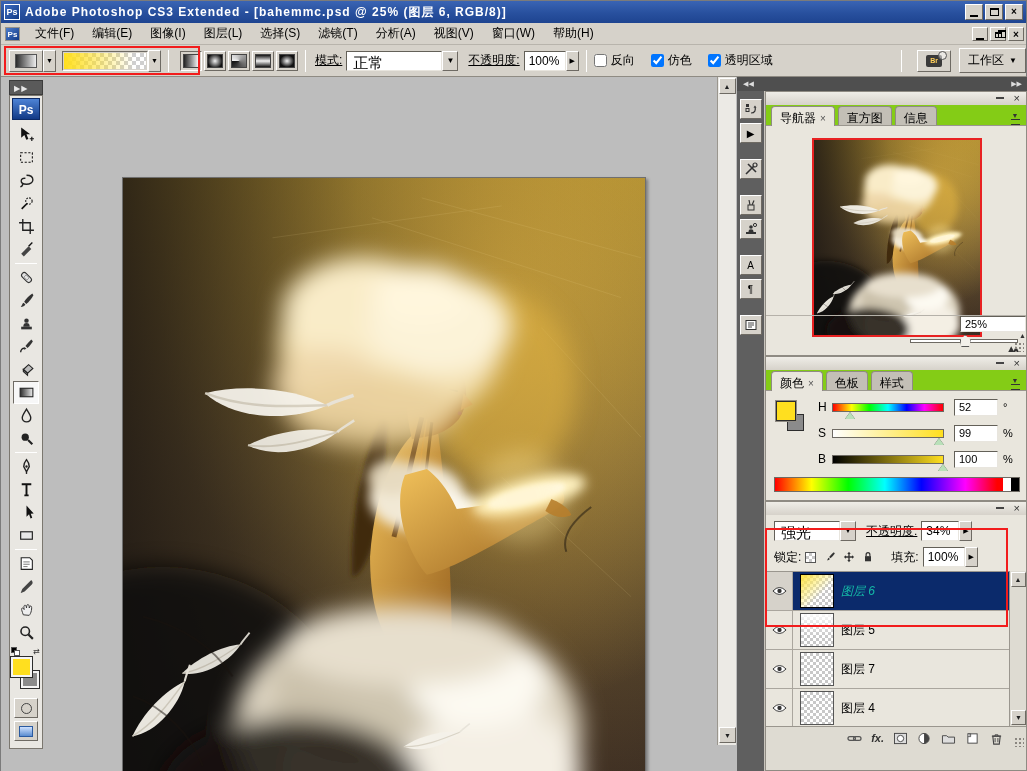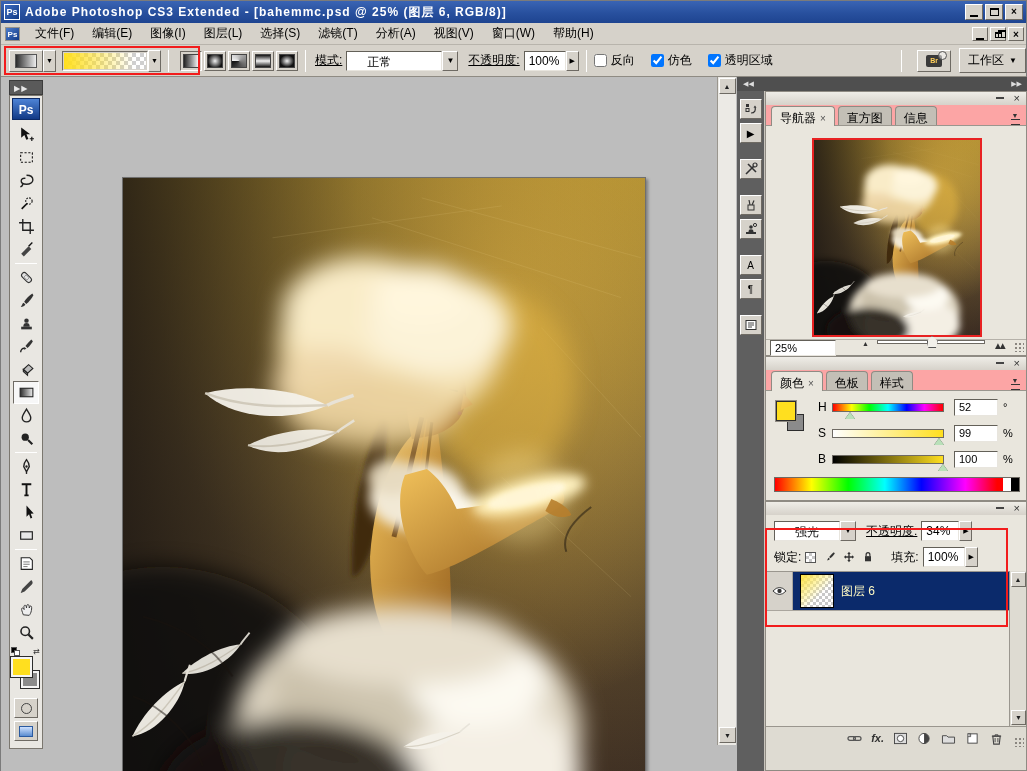--- a/index.html
+++ b/index.html
@@ -49,21 +49,21 @@
   .grad-types { display:flex; gap:2px; margin-left:4px; }
   .gt-btn { width:22px; height:20px; padding:2px; }
   .gt-btn > span { display:block; width:100%; height:100%; border:1px solid #444; }
   .gt-linear { background:linear-gradient(90deg,#222,#f2f2f2); }
   .gt-radial { background:radial-gradient(circle,#f2f2f2 0%,#111 80%); }
   .gt-angle  { background:conic-gradient(from 270deg,#f2f2f2,#111); }
   .gt-reflect{ background:linear-gradient(180deg,#111,#f2f2f2 50%,#111); }
   .gt-diamond{ background:radial-gradient(closest-side,#f2f2f2 0%,#111 100%); }
   .opt-label { margin:0 4px 0 2px; white-space:nowrap;text-decoration:underline; }
   .combo { display:flex; height:20px; }
-  .combo .combo-text { padding:2px 20px; min-width:96px; font-size:12px; }
+  .combo .combo-text { padding:2px 6px; min-width:96px; font-size:15px; }
   .combo .combo-arrow { width:16px; height:20px; font-size:8px; line-height:18px; text-align:center; }
   .valbox { display:flex; height:20px; }
   .valbox .val { width:42px; padding:2px 4px; text-align:left; }
   .valbox .spin { width:13px; height:20px; font-size:7px; line-height:18px; text-align:center; }
   .chk { display:flex; align-items:center; gap:4px; margin-right:16px; white-space:nowrap; }
   .chk input { width:13px; height:13px; }
   .bridge-btn { width:34px; height:22px; display:flex; align-items:center; justify-content:center; margin:0 8px; position:relative; }
   .bridge-ic { width:16px; height:12px; background:#3a3a3a; color:#ffcf5a; font-size:7px; font-weight:bold; text-align:center; line-height:12px; border-radius:2px; position:relative; }
   .bridge-ic:after { content:""; position:absolute; right:-5px; top:-4px; width:7px; height:7px; border:1.5px solid #555; border-radius:50%; background:rgba(255,255,255,.5); }
   .workspace { display:flex; align-items:center; gap:5px; padding:3px 8px; white-space:nowrap; }
@@ -107,34 +107,34 @@
   .dock-strip { position:absolute; left:0; top:14px; width:27px; height:681px; background:#5f5f5f; padding-top:8px; display:flex; flex-direction:column; align-items:center; gap:4px; }
   .strip-btn { width:22px; height:20px; display:flex; align-items:center; justify-content:center; font-size:10px; }
   .strip-btn svg { width:14px; height:14px; }
   .strip-gap { height:8px; }
 
   .panelcol { position:absolute; left:27px; top:14px; width:264px; height:681px; }
   .pgroup { position:absolute; left:1px; width:262px; background:#dedbd2; border:1px solid #8f8b83; }
   .pg-head { height:13px; position:relative; background:linear-gradient(180deg,#efede7,#d6d2ca); }
   .pg-min { position:absolute; right:22px; top:5px; width:8px; height:2px; background:#444; }
   .pg-close { position:absolute; right:6px; top:0px; font-size:11px; color:#333; line-height:13px; }
-  .tabsrow { height:21px; display:flex; align-items:flex-end; padding-left:5px; position:relative; border-bottom:1px solid #9a968e; background:#fca5a5; }
+  .tabsrow { height:21px; display:flex; align-items:flex-end; padding-left:5px; position:relative; border-bottom:1px solid #9a968e; background:#84cc16; }
   .ptab { height:19px; padding:3px 8px 2px; border:1px solid #8f8b83; border-bottom:none; border-radius:4px 4px 0 0; background:#c3bfb6; margin-right:3px; font-size:12px; white-space:nowrap; }
   .ptab.active { background:#e9e6dd; position:relative; top:1px; height:20px; }
   .ptab .x { margin-left:4px; font-size:10px; color:#555; }
   .pmenu { position:absolute; right:3px; bottom:2px; width:16px; height:14px; font-size:7px; color:#333; text-align:center; line-height:13px; }
   .pmenu:after { content:""; display:block; width:9px; height:4px; margin:-3px auto 0; border-top:1px solid #333; border-bottom:1px solid #333; }
   .pg-body { background:#e9e6dd; position:relative; }
   .grip { position:absolute; right:2px; bottom:2px; width:10px; height:10px;
     background-image:radial-gradient(circle,#8a8680 1px,transparent 1.2px); background-size:4px 4px; }
 
   
   .nav-thumbwrap { position:absolute; left:46px; top:12px; width:170px; height:199px; border:2px solid #e82222; background:#000; }
   .nav-thumbwrap svg { display:block; width:100%; height:100%; }
-  .nav-bottom { position:absolute; left:0; bottom:0; width:100%; height:16px; border-top:1px solid #b5b1a9; display:flex; align-items:flex-start; }
+  .nav-bottom { position:absolute; left:0; bottom:0; width:100%; height:40px; border-top:1px solid #b5b1a9; display:flex; align-items:flex-end;flex-direction:column; }
   .nav-zoom { width:66px; height:16px; margin-left:4px; padding:1px 4px; font-size:11px; }
   .tri-sm { font-size:7px; color:#333; margin-left:26px; }
   .nav-slider { width:108px; height:4px; background:#fff; border:1px solid #6e6a63; margin:0 8px; position:relative; }
   .nav-thumb { position:absolute; left:46%; top:-5px; width:11px; height:12px; background:#f2f0ea; border:1px solid #555; clip-path:polygon(50% 0,100% 42%,84% 100%,16% 100%,0 42%); }
   .tri-lg { font-size:10px; color:#333; letter-spacing:-5px; margin-right:10px; }
 
   
   .cp-swatches { position:absolute; left:10px; top:10px; width:36px; height:40px; }
   .cp-fg { position:absolute; left:0; top:0; width:20px; height:20px; border:1px solid #2c2c2c; outline:1px solid #8f8b83; z-index:2; }
   .cp-bg { position:absolute; left:11px; top:13px; width:17px; height:17px; border:1px solid #2c2c2c; }
@@ -153,21 +153,21 @@
   .cp-ramp .k { position:absolute; right:0; top:0; width:8px; height:100%; background:#000; }
 
   
   .ly-blendrow, .ly-lockrow { position:absolute; left:0; width:100%; display:flex; align-items:center; padding-left:8px; }
   .ly-blendrow { top:4px; height:24px; }
   .ly-lockrow { top:31px; height:22px; }
   .lock-ic { width:15px; height:14px; margin:0 2px; display:flex; align-items:center; justify-content:center; }
   .lock-ic svg { width:12px; height:12px; }
   .ly-list { position:absolute; left:0; top:56px; width:100%; height:156px; background:#e9e6dd; border-top:1px solid #9a968e; overflow:hidden; }
   .ly-row { position:relative; height:39px; border-bottom:1px solid #aaa69e; display:flex; align-items:center; background:#e9e6dd; }
-  .ly-row.sel { background:#0b2a6b; color:#fef9c3; }
+  .ly-row.sel { background:#0b2a6b; color:#14b8a6;font-style:italic; }
   .eye-cell { width:27px; height:100%; border-right:1px solid #aaa69e; display:flex; align-items:center; justify-content:center; background:#e9e6dd; }
   .ly-row.sel .eye-cell { background:#d6d2ca; }
   .eye-cell svg { width:15px; height:10px; }
   .ly-thumb { width:34px; height:34px; margin:0 7px; border:1px solid #555; }
   .ly-row.sel .ly-thumb { outline:1.5px solid #0b2a6b; border-color:#000; }
   .thumb-y { background-image:linear-gradient(135deg,rgba(255,226,58,.95) 0%,rgba(255,238,120,.55) 38%,rgba(255,238,120,0) 62%),
     linear-gradient(45deg,#c8c8c8 25%,transparent 25%,transparent 75%,#c8c8c8 75%),
     linear-gradient(45deg,#c8c8c8 25%,transparent 25%,transparent 75%,#c8c8c8 75%);
     background-size:100% 100%,6px 6px,6px 6px; background-position:0 0,0 0,3px 3px; background-color:#fff; }
   .thumb-w { background-image:linear-gradient(180deg,rgba(255,255,255,.9) 0%,rgba(255,255,255,0) 70%),
@@ -737,20 +737,50 @@
             <div class="ly-row sel">
               <div class="eye-cell">
                   <svg viewBox="0 0 16 10">
                     <path d="M1 5 Q8 -2.5 15 5 Q8 12.5 1 5 Z" fill="#fff" stroke="#333"></path>
                     <circle cx="8" cy="5" r="2.3" fill="#333"></circle>
                   </svg>
                 </div>
               <div class="ly-thumb thumb-y"></div>
               <span class="ly-name">图层 6</span>
             </div>
+            <div class="ly-row">
+              <div class="eye-cell">
+                  <svg viewBox="0 0 16 10">
+                    <path d="M1 5 Q8 -2.5 15 5 Q8 12.5 1 5 Z" fill="#fff" stroke="#333"></path>
+                    <circle cx="8" cy="5" r="2.3" fill="#333"></circle>
+                  </svg>
+                </div>
+              <div class="ly-thumb thumb-w"></div>
+              <span class="ly-name">图层 5</span>
+            </div>
+            <div class="ly-row">
+              <div class="eye-cell">
+                  <svg viewBox="0 0 16 10">
+                    <path d="M1 5 Q8 -2.5 15 5 Q8 12.5 1 5 Z" fill="#fff" stroke="#333"></path>
+                    <circle cx="8" cy="5" r="2.3" fill="#333"></circle>
+                  </svg>
+                </div>
+              <div class="ly-thumb checker-sm"></div>
+              <span class="ly-name">图层 7</span>
+            </div>
+            <div class="ly-row">
+              <div class="eye-cell">
+                  <svg viewBox="0 0 16 10">
+                    <path d="M1 5 Q8 -2.5 15 5 Q8 12.5 1 5 Z" fill="#fff" stroke="#333"></path>
+                    <circle cx="8" cy="5" r="2.3" fill="#333"></circle>
+                  </svg>
+                </div>
+              <div class="ly-thumb checker-sm"></div>
+              <span class="ly-name">图层 4</span>
+            </div>
           </div>
           <div class="ly-scroll">
             <div class="scrollbtn raised">▲</div>
             <div class="scrollbtn raised dn">▼</div>
           </div>
           <div class="ly-bottom">
             <svg viewBox="0 0 16 14">
                 <rect x="1" y="5" width="8" height="4" rx="2" fill="none" stroke="#555" stroke-width="1.4"></rect>
                 <rect x="7" y="5" width="8" height="4" rx="2" fill="none" stroke="#555" stroke-width="1.4"></rect>
               </svg>

